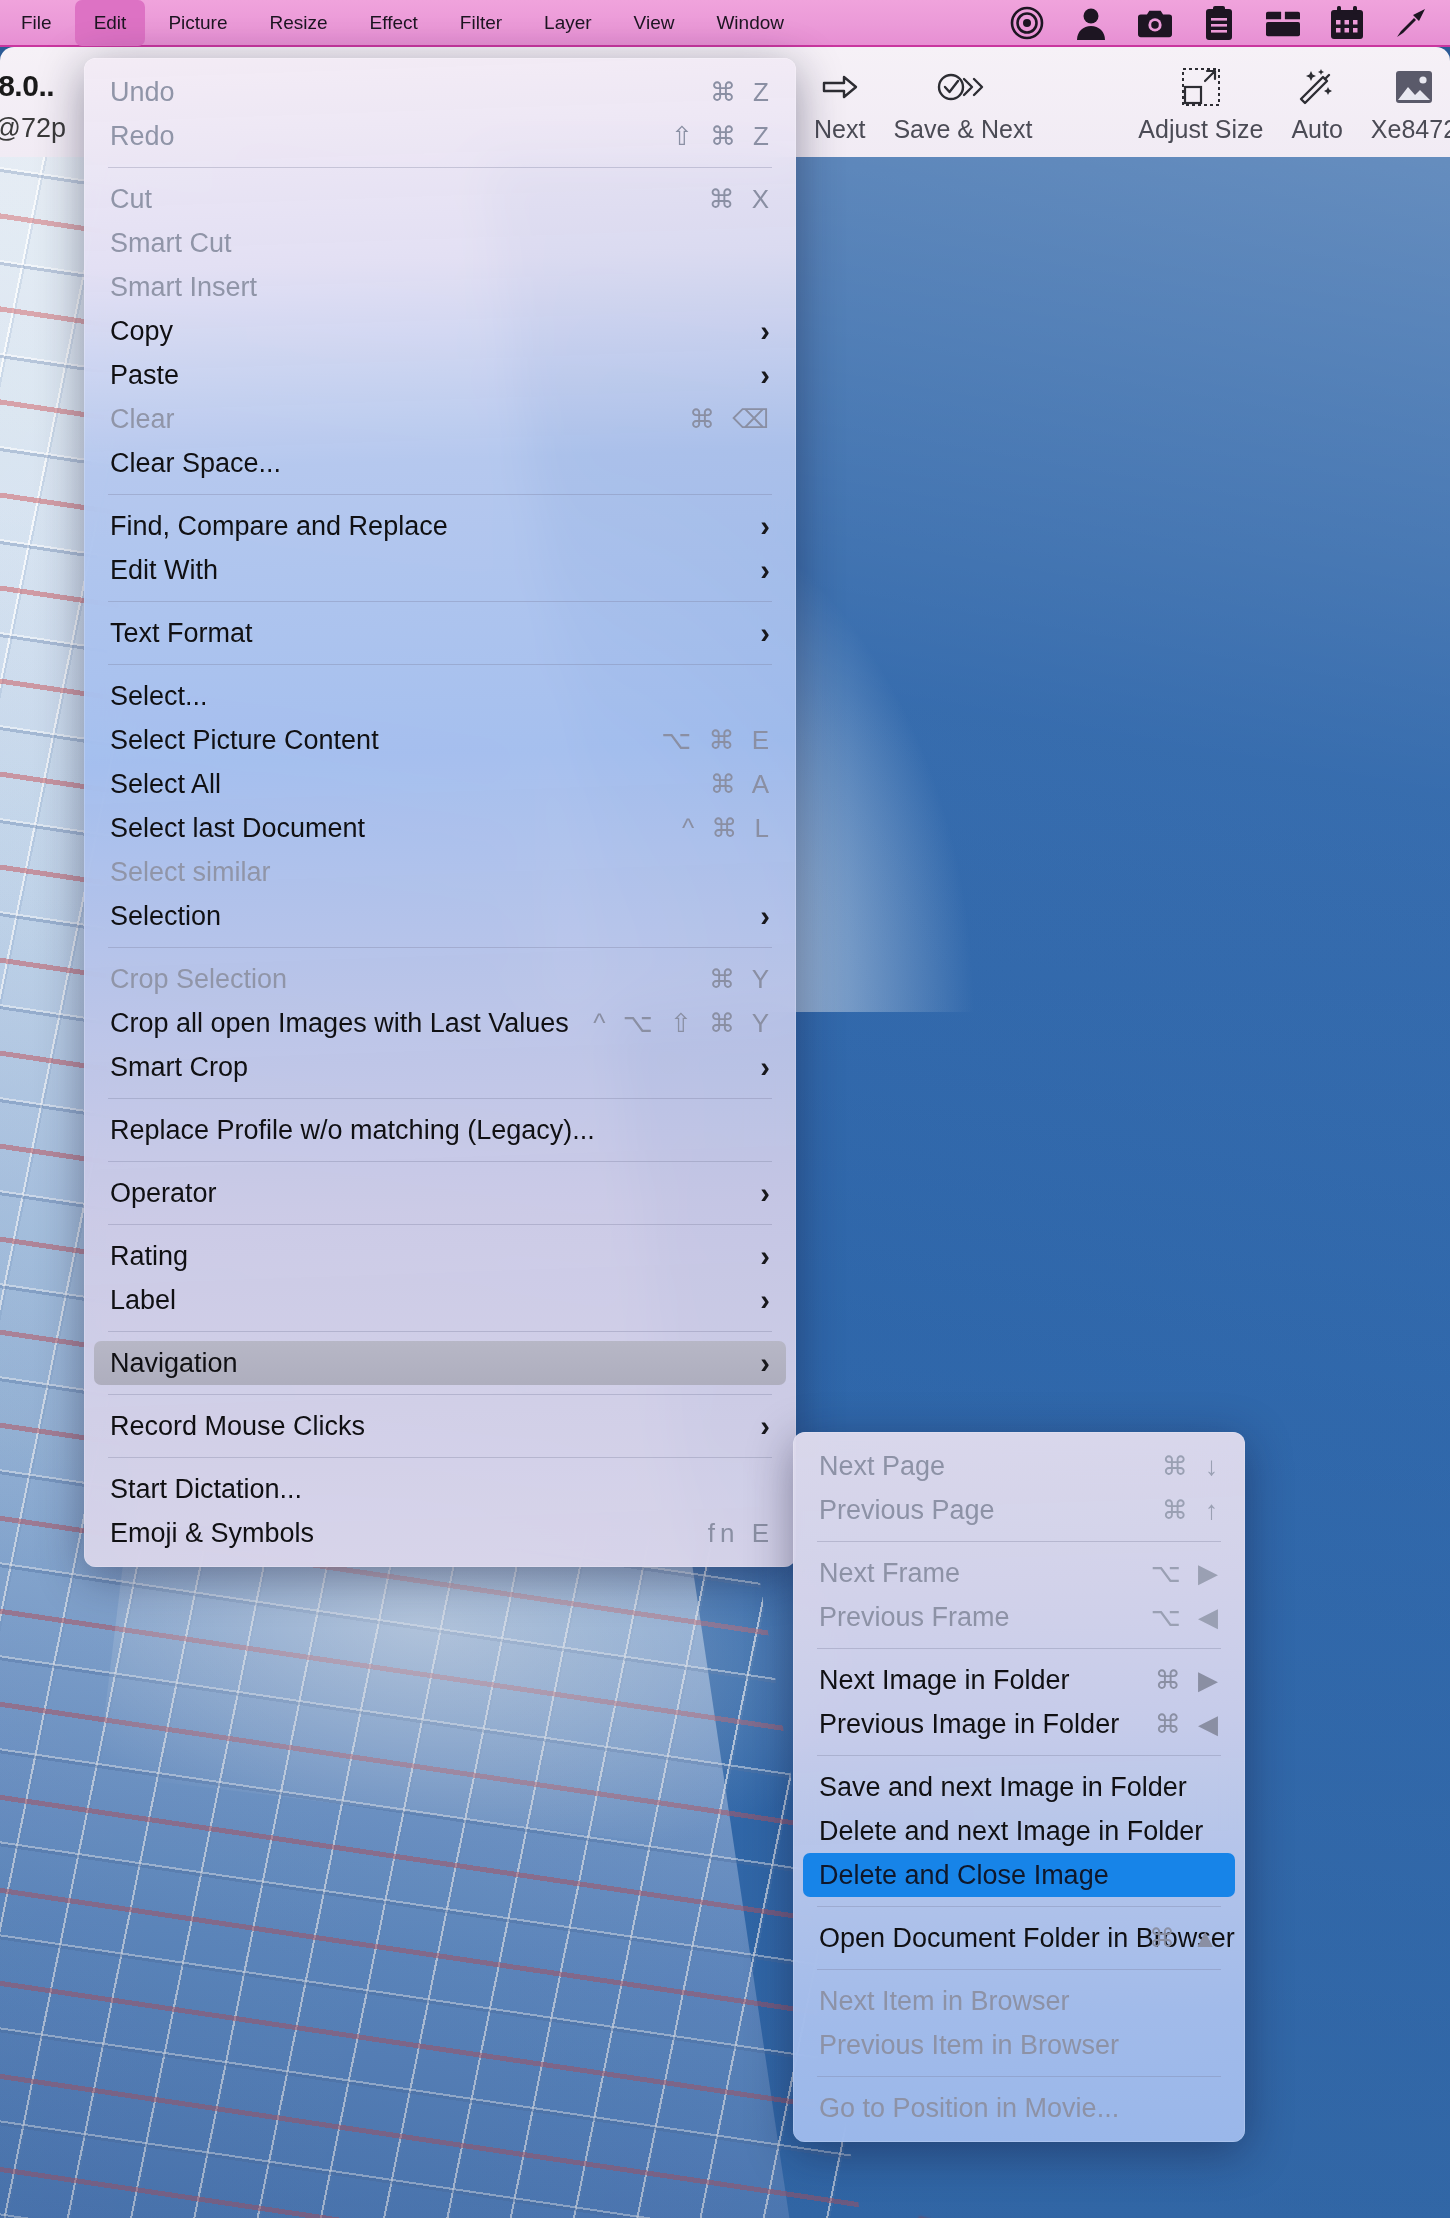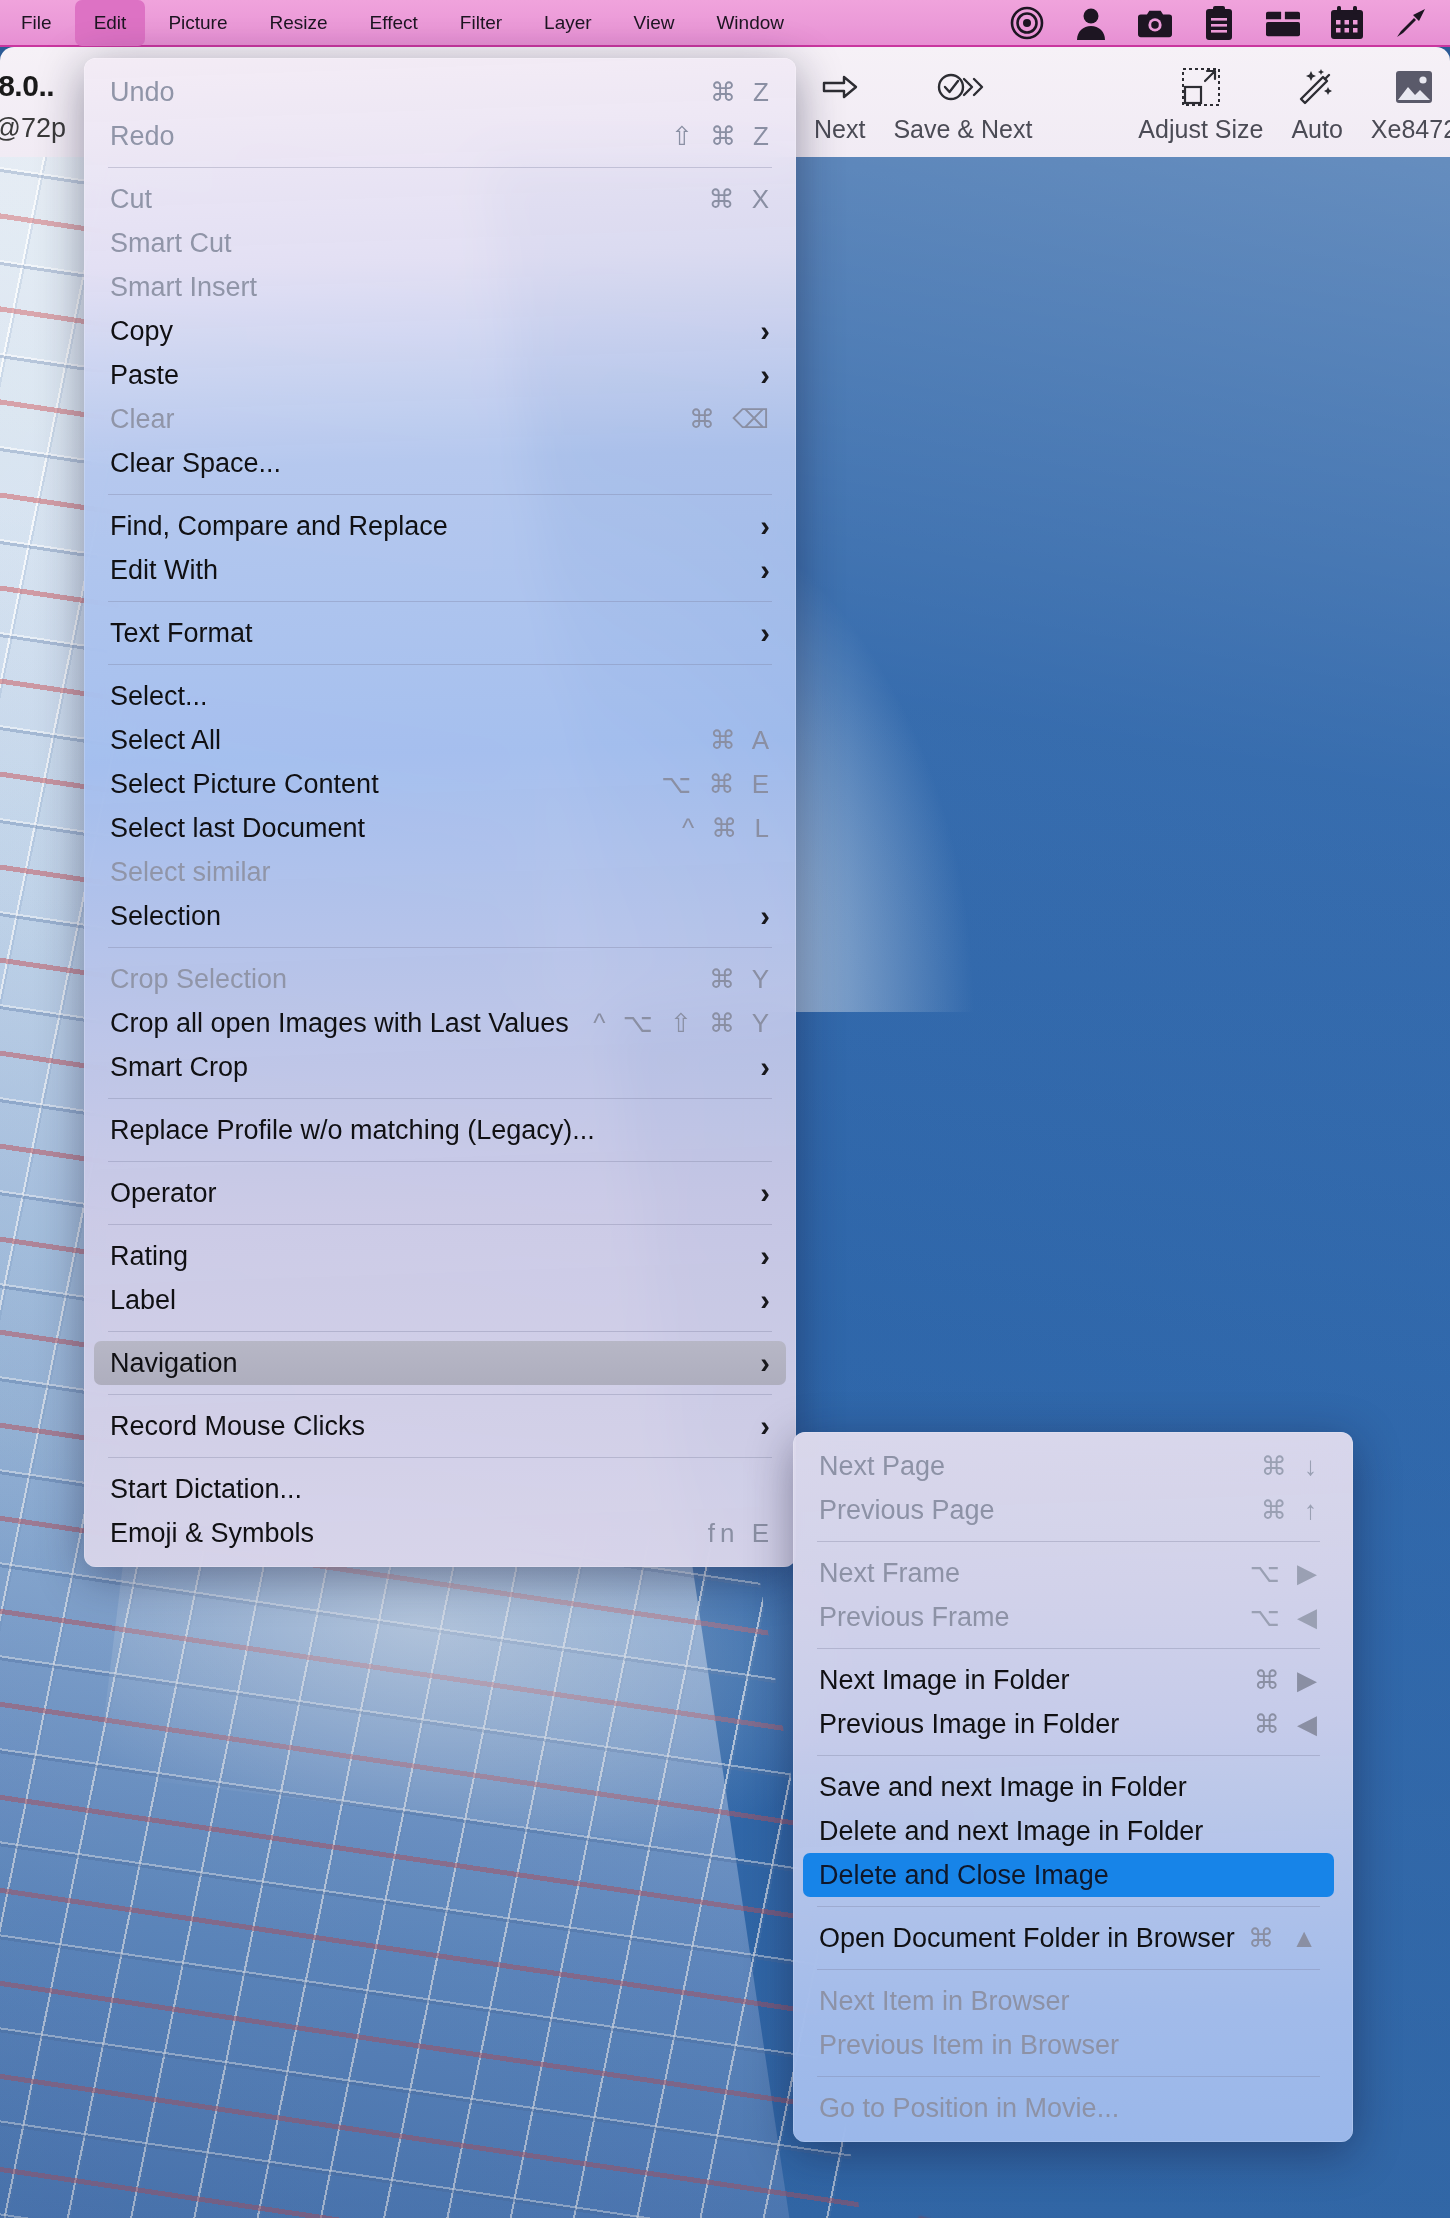--- a/index.html
+++ b/index.html
@@ -157,32 +157,32 @@
   .mi .arw{ position:absolute; right:26px; font-size:29px; color:#18181c; font-weight:bold; line-height:1; }
   .mi.sel{
     background:linear-gradient(180deg,#b7b7c6 0%,#aeaebe 100%);
     margin:0 10px; padding-left:16px; border-radius:7px;
   }
   .mi.sel .arw{ right:16px; }
   .sep{ height:1px; background:rgba(120,125,155,0.33); margin:9px 24px; }
 
   
   #submenu{
-    position:absolute; left:793px; top:1432px; width:560px;
+    position:absolute; left:793px; top:1432px; width:452px;
     border-radius:12px;
     background:
       linear-gradient(178deg,
         rgba(224,220,238,0.96) 0%,
         rgba(219,216,237,0.95) 22%,
         rgba(206,209,237,0.95) 42%,
         rgba(186,201,238,0.94) 62%,
         rgba(168,192,238,0.94) 82%,
         rgba(160,188,238,0.94) 100%);
     box-shadow:0 10px 46px rgba(20,20,50,0.42), 0 0 0 0.5px rgba(255,255,255,0.35) inset;
-    padding:12px 9px 12px 0;
+    padding:12px 0 12px 0;
     z-index:50;
     backdrop-filter:blur(22px);
   }
   .si{
     position:relative; display:flex; align-items:center;
     height:44px; padding:0 22px 0 26px;
     font-size:27px; color:#101013; white-space:nowrap;
   }
   .si.dis{ color:#8d92a6; }
   .si .sc{
@@ -395,26 +395,26 @@
   <div class="mi">
     <span class="lbl">Text Format</span>
     <span class="arw">›</span>
   </div>
   <div class="sep"></div>
 
   <div class="mi">
     <span class="lbl">Select...</span>
   </div>
   <div class="mi">
+    <span class="lbl">Select Picture Content</span>
+    <span class="sc">⌥ ⌘ E</span>
+  </div>
+  <div class="mi">
     <span class="lbl">Select All</span>
     <span class="sc">⌘ A</span>
-  </div>
-  <div class="mi">
-    <span class="lbl">Select Picture Content</span>
-    <span class="sc">⌥ ⌘ E</span>
   </div>
   <div class="mi">
     <span class="lbl">Select last Document</span>
     <span class="sc">^ ⌘ L</span>
   </div>
   <div class="mi dis">
     <span class="lbl">Select similar</span>
   </div>
   <div class="mi">
     <span class="lbl">Selection</span>

